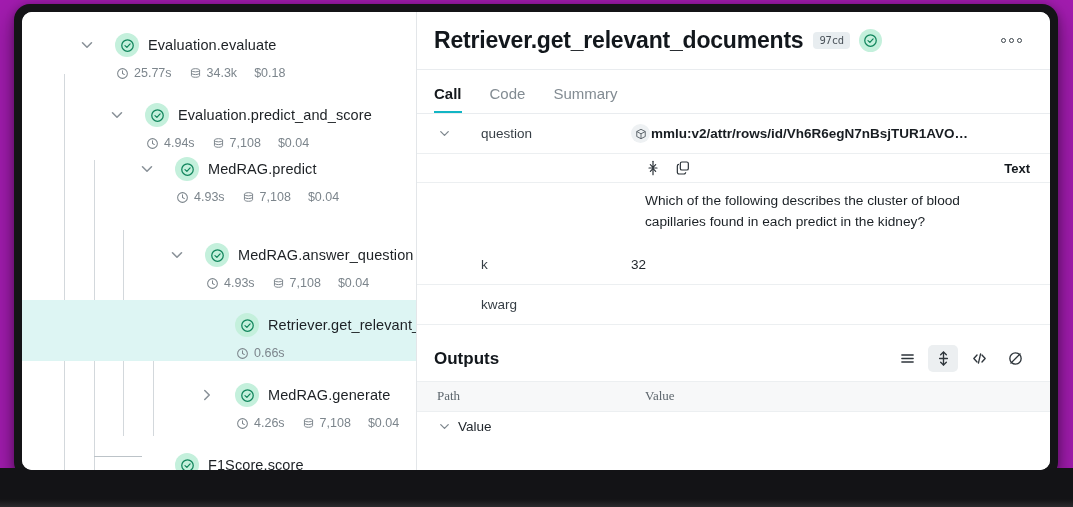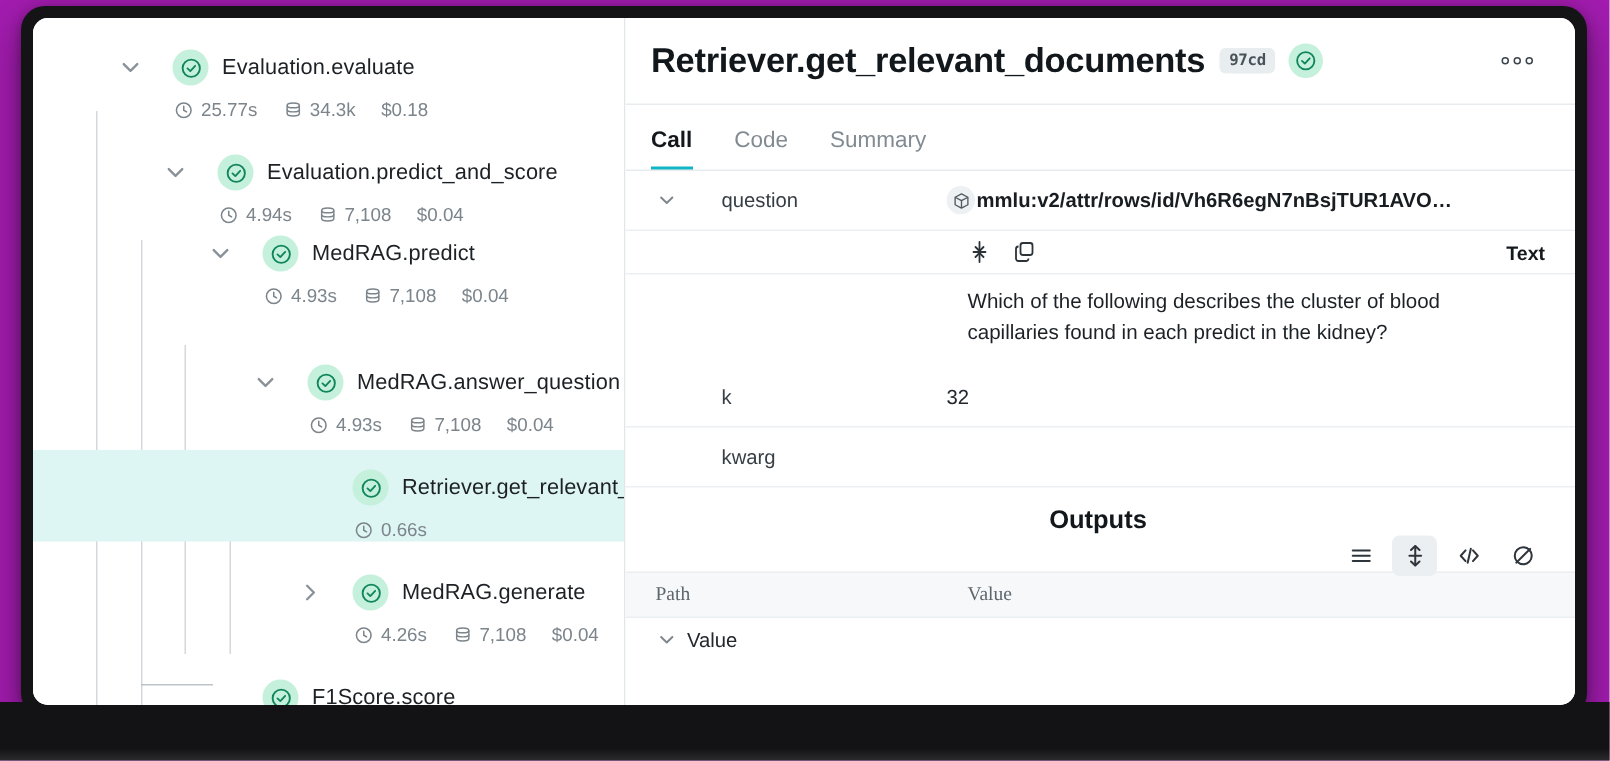--- a/index.html
+++ b/index.html
@@ -137,21 +137,21 @@
     color: #12171c;
     letter-spacing: -.2px;
   }
   .hashbadge {
     margin-left: 10px;
     background: #e8edf0;
     border-radius: 4px;
     padding: 2px 6px 3px;
     font-family: "DejaVu Sans Mono", monospace;
     font-size: 10.5px;
-    font-weight: 700;
+    font-weight: 400;
     color: #4a5259;
     letter-spacing: -.2px;
   }
   .headdot {
     margin-left: 9px;
     width: 23px; height: 23px;
     border-radius: 50%;
     background: #c4f0dc;
     display:flex; align-items:center; justify-content:center;
   }
@@ -250,21 +250,20 @@
     line-height: 1.52;
     color: #1b2126;
   }
 
   .outhead {
     display: flex;
     align-items: center;
     padding: 0 20px 0 17px;
     height: 44px;
     margin-top: 12px;
-    flex-direction: column;
   }
   .outtitle {
     font-size: 17px;
     font-weight: 700;
     color: #12171c;
   }
   .outicons {
     margin-left: auto;
     display: flex;
     align-items: center;

